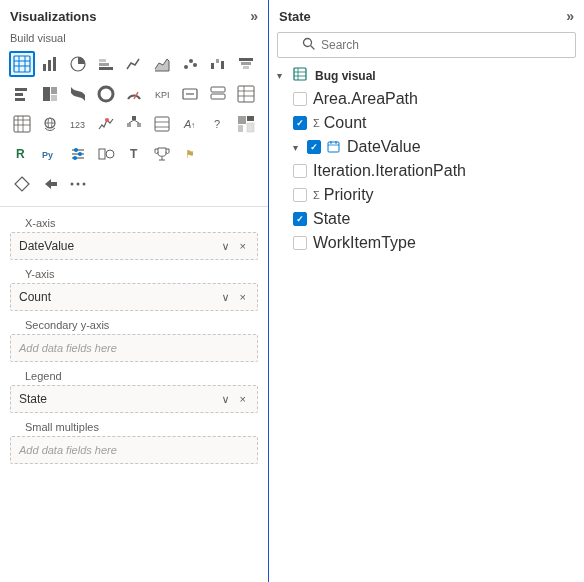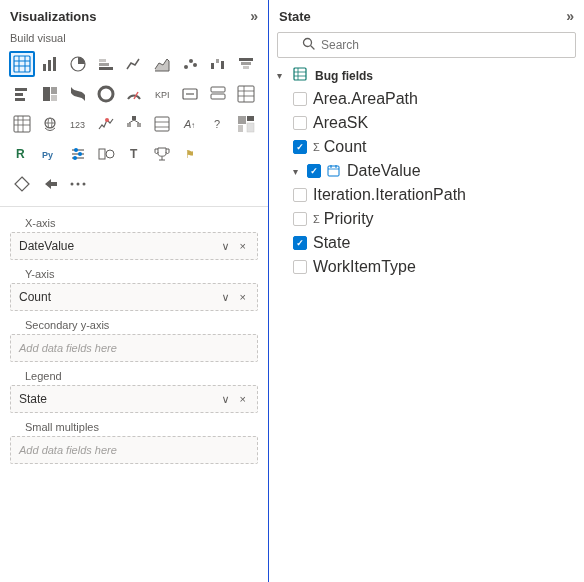--- a/index.html
+++ b/index.html
@@ -624,32 +624,28 @@
       <div class="tree-group-header">
         <span class="chevron">▾</span>
         <span class="group-icon teal">
           <svg width="14" height="14" viewBox="0 0 14 14" fill="none">
             <rect x="1" y="1" width="12" height="12" rx="1" stroke="#0e7a6e" stroke-width="1.2"></rect>
             <line x1="1" y1="5" x2="13" y2="5" stroke="#0e7a6e" stroke-width="0.8"></line>
             <line x1="1" y1="9" x2="13" y2="9" stroke="#0e7a6e" stroke-width="0.8"></line>
             <line x1="5" y1="1" x2="5" y2="13" stroke="#0e7a6e" stroke-width="0.8"></line>
           </svg>
         </span>
-        <span class="group-label" style="margin-left:4px;">Bug fields</span>
+        <span class="group-label" style="margin-left:4px;">Bug visual</span>
       </div>
 
       <div class="tree-item">
         <div class="item-checkbox"></div>
         <span class="item-label">Area.AreaPath</span>
       </div>
 
-      <div class="tree-item">
-        <div class="item-checkbox"></div>
-        <span class="item-label">AreaSK</span>
-      </div>
 
       <div class="tree-item">
         <div class="item-checkbox checked"></div>
         <span class="item-sigma">Σ</span>
         <span class="item-label">Count</span>
       </div>
 
       <div class="tree-item">
         <span class="chevron" style="margin-right:2px;">▾</span>
         <div class="item-checkbox checked"></div>

